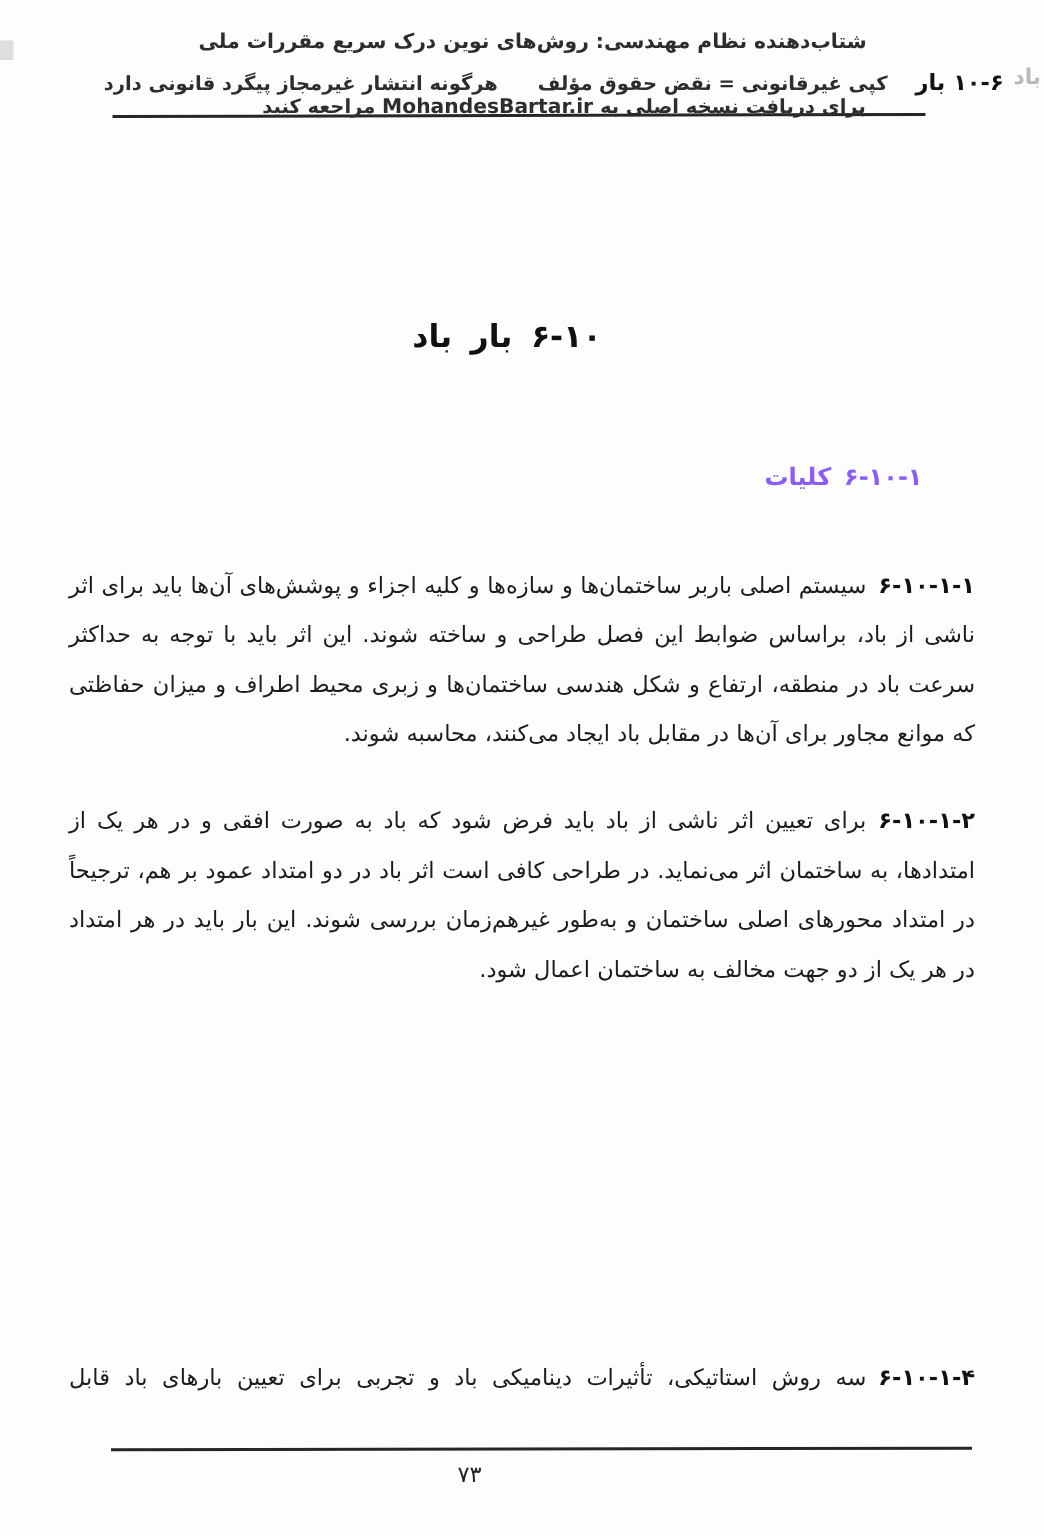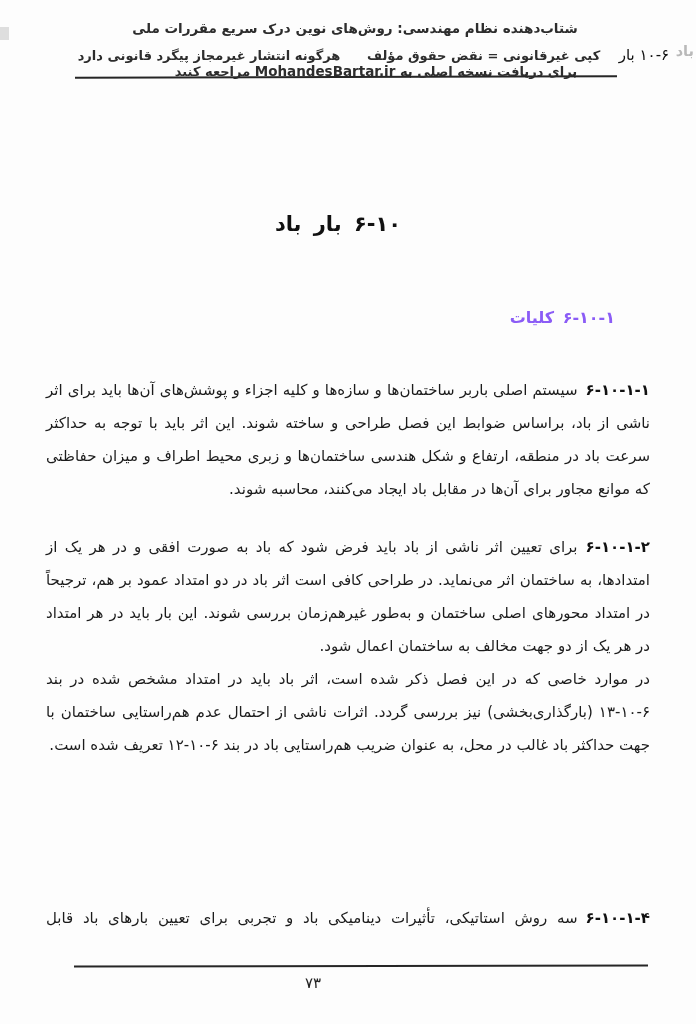--- a/index.html
+++ b/index.html
@@ -15,21 +15,21 @@
     position:absolute; top:20px; left:14px; width:682px;
     text-align:center; direction:rtl;
     font-size:13.5px; font-weight:700; color:#2d2d2d;
   }
   .hdr-line2 {
     position:absolute; top:46px; right:2px;
     direction:rtl; white-space:nowrap;
     font-size:13px; font-weight:700; color:#2d2d2d;
   }
   .chap-faint { color:#b9b9b9; font-size:14.5px; font-weight:800; position:relative; top:-4px; margin-left:2px; }
-  .chap-bold  { font-size:15px; font-weight:400; color:#111; margin-left:14px; }
+  .chap-bold  { font-size:15px; font-weight:700; color:#111; margin-left:14px; }
   .cp1 { margin-left:22px; }
   .hdr-rule {
     position:absolute; top:76px; left:75px; width:542px; height:2px;
     background:#262626; transform:rotate(-0.15deg); z-index:1;
   }
   .hdr-source {
     position:absolute; top:63px; left:56px; width:640px; z-index:2;
     text-align:center; direction:rtl;
     font-size:13px; font-weight:700; color:#2d2d2d;
   }
@@ -93,21 +93,20 @@
   <h1 class="title">۶-۱۰ بار باد</h1>
 
   <h2 class="section">۶-۱۰-۱ کلیات</h2>
 
   <div class="blk b1">
     <p><b>۶-۱۰-۱-۱</b><span>سیستم اصلی باربر ساختمان‌ها و سازه‌ها و کلیه اجزاء و پوشش‌های آن‌ها باید برای اثر ناشی از باد، براساس ضوابط این فصل طراحی و ساخته شوند. این اثر باید با توجه به حداکثر سرعت باد در منطقه، ارتفاع و شکل هندسی ساختمان‌ها و زبری محیط اطراف و میزان حفاظتی که موانع مجاور برای آن‌ها در مقابل باد ایجاد می‌کنند، محاسبه شوند.</span></p>
   </div>
 
   <div class="blk b2">
     <p><b>۶-۱۰-۱-۲</b><span>برای تعیین اثر ناشی از باد باید فرض شود که باد به صورت افقی و در هر یک از امتدادها، به ساختمان اثر می‌نماید. در طراحی کافی است اثر باد در دو امتداد عمود بر هم، ترجیحاً در امتداد محورهای اصلی ساختمان و به‌طور غیرهم‌زمان بررسی شوند. این بار باید در هر امتداد در هر یک از دو جهت مخالف به ساختمان اعمال شود.</span></p>
-    <p class="cont">در موارد خاصی که در این فصل ذکر شده است، اثر باد باید در امتداد مشخص شده در بند ۶-۱۰-۱۳ (بارگذاری‌بخشی) نیز بررسی گردد. اثرات ناشی از احتمال عدم هم‌راستایی ساختمان با جهت حداکثر باد غالب در محل، به عنوان ضریب هم‌راستایی باد در بند ۶-۱۰-۱۲ تعریف شده است.</p>
   </div>
 
 
   <div class="blk b4">
     <p><b>۶-۱۰-۱-۴</b><span>سه روش استاتیکی، تأثیرات دینامیکی باد و تجربی برای تعیین بارهای باد قابل</span></p>
   </div>
 
   <div class="ftr-rule"></div>
   <div class="pagenum">۷۳</div>
 

